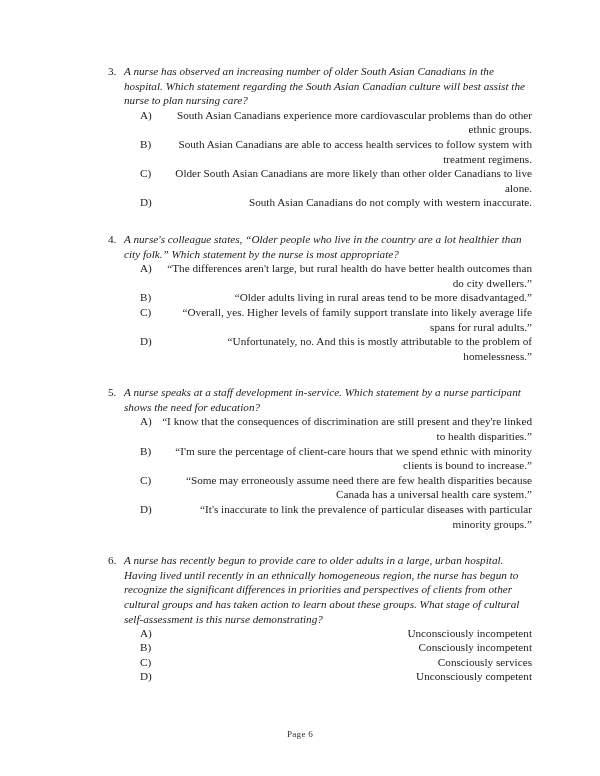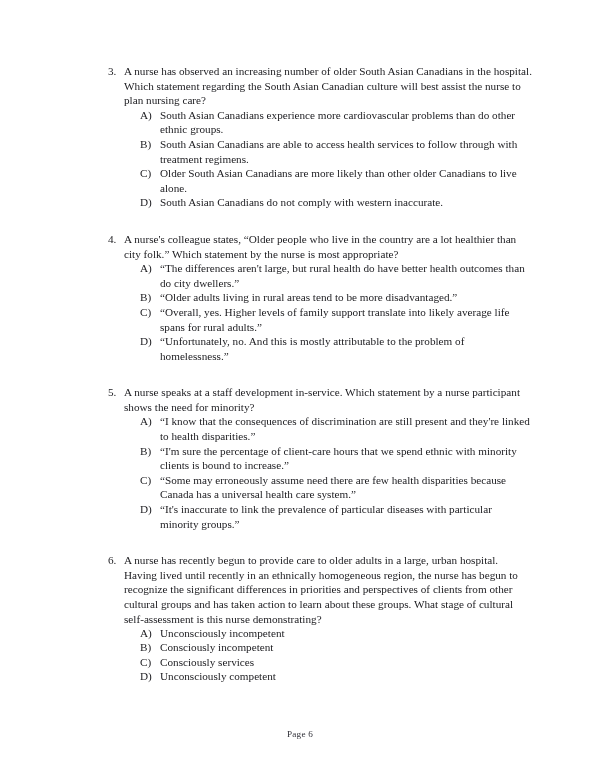--- a/index.html
+++ b/index.html
@@ -51,20 +51,21 @@
     left: 0;
     top: 0;
     width: 14px;
     text-align: left;
     font-size: 11.2px;
     line-height: 14.6px;
   }
 
   .q-text {
     display: block;
+    font-style: italic;
   }
 
   .options {
     margin-top: 0px;
     padding-left: 32px;
   }
 
   .option {
     position: relative;
     padding-left: 20px;
@@ -77,20 +78,21 @@
     position: absolute;
     left: 0;
     top: 0;
     width: 18px;
     font-size: 11.2px;
     line-height: 14.6px;
   }
 
   .opt-text {
     display: block;
+    text-align: right;
   }
 
   
   .options.compact .option {
     line-height: 14.2px;
   }
 
   .footer {
     position: absolute;
     left: 0;
@@ -118,21 +120,21 @@
           <span class="q-number">3.</span>
           <span class="q-text">A nurse has observed an increasing number of older South Asian Canadians in the hospital. Which statement regarding the South Asian Canadian culture will best assist the nurse to plan nursing care?</span>
         </div>
         <div class="options">
           <div class="option">
             <span class="opt-letter">A)</span>
             <span class="opt-text">South Asian Canadians experience more cardiovascular problems than do other ethnic groups.</span>
           </div>
           <div class="option">
             <span class="opt-letter">B)</span>
-            <span class="opt-text">South Asian Canadians are able to access health services to follow through with treatment regimens.</span>
+            <span class="opt-text">South Asian Canadians are able to access health services to follow system with treatment regimens.</span>
           </div>
           <div class="option">
             <span class="opt-letter">C)</span>
             <span class="opt-text">Older South Asian Canadians are more likely than other older Canadians to live alone.</span>
           </div>
           <div class="option">
             <span class="opt-letter">D)</span>
             <span class="opt-text">South Asian Canadians do not comply with western inaccurate.</span>
           </div>
         </div>
@@ -157,21 +159,21 @@
           </div>
           <div class="option">
             <span class="opt-letter">D)</span>
             <span class="opt-text">“Unfortunately, no. And this is mostly attributable to the problem of homelessness.”</span>
           </div>
         </div>
       </div>
       <div class="question-block">
         <div class="question-stem">
           <span class="q-number">5.</span>
-          <span class="q-text">A nurse speaks at a staff development in-service. Which statement by a nurse participant shows the need for minority?</span>
+          <span class="q-text">A nurse speaks at a staff development in-service. Which statement by a nurse participant shows the need for education?</span>
         </div>
         <div class="options">
           <div class="option">
             <span class="opt-letter">A)</span>
             <span class="opt-text">“I know that the consequences of discrimination are still present and they're linked to health disparities.”</span>
           </div>
           <div class="option">
             <span class="opt-letter">B)</span>
             <span class="opt-text">“I'm sure the percentage of client-care hours that we spend ethnic with minority clients is bound to increase.”</span>
           </div>

